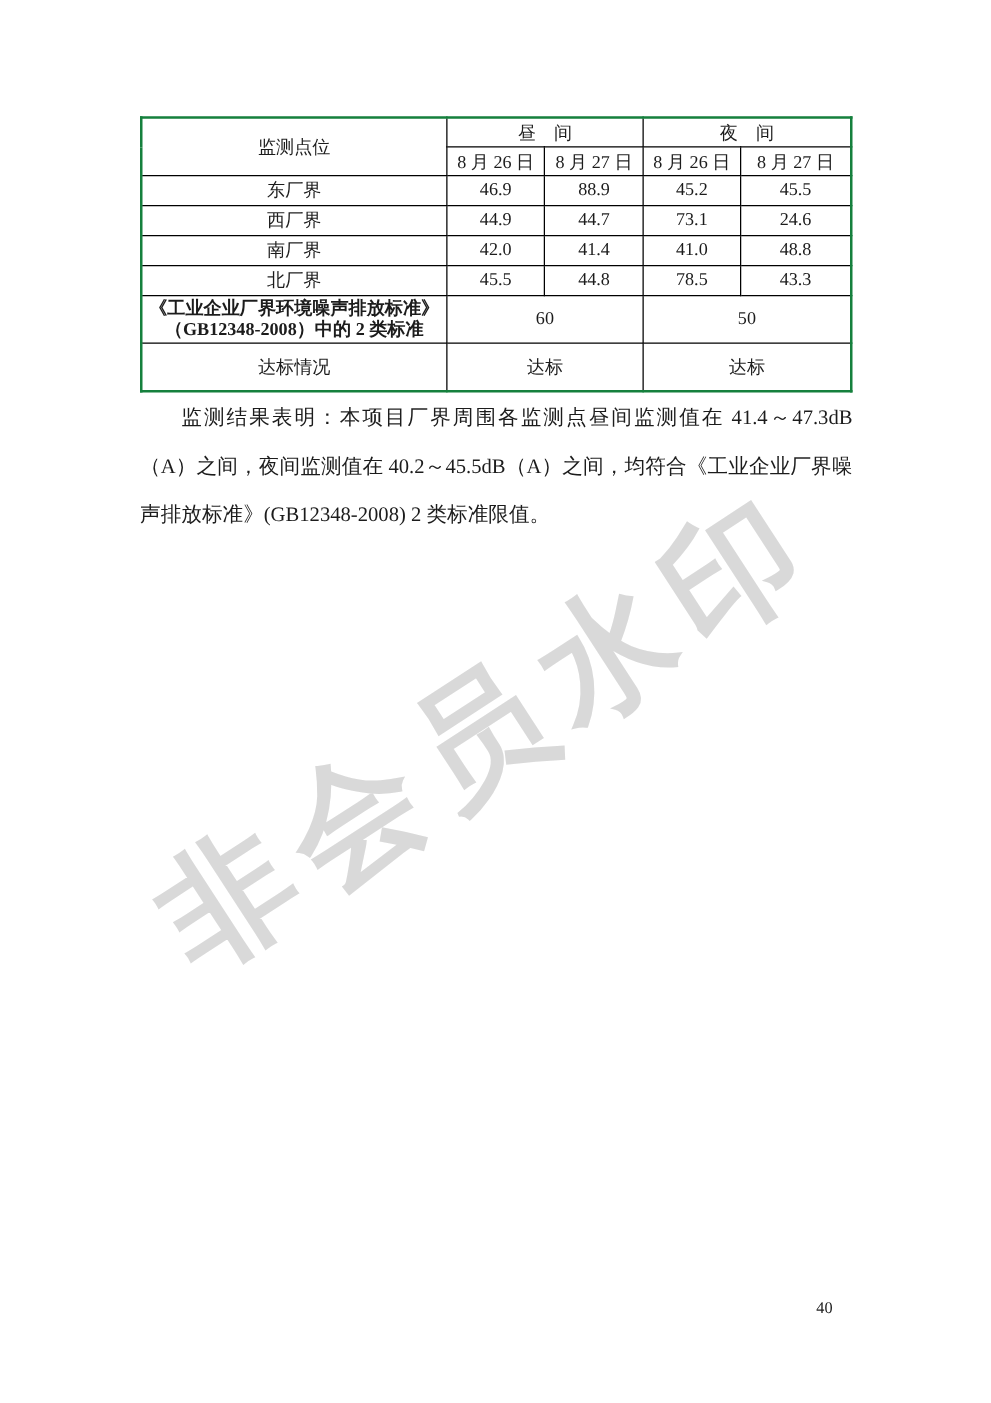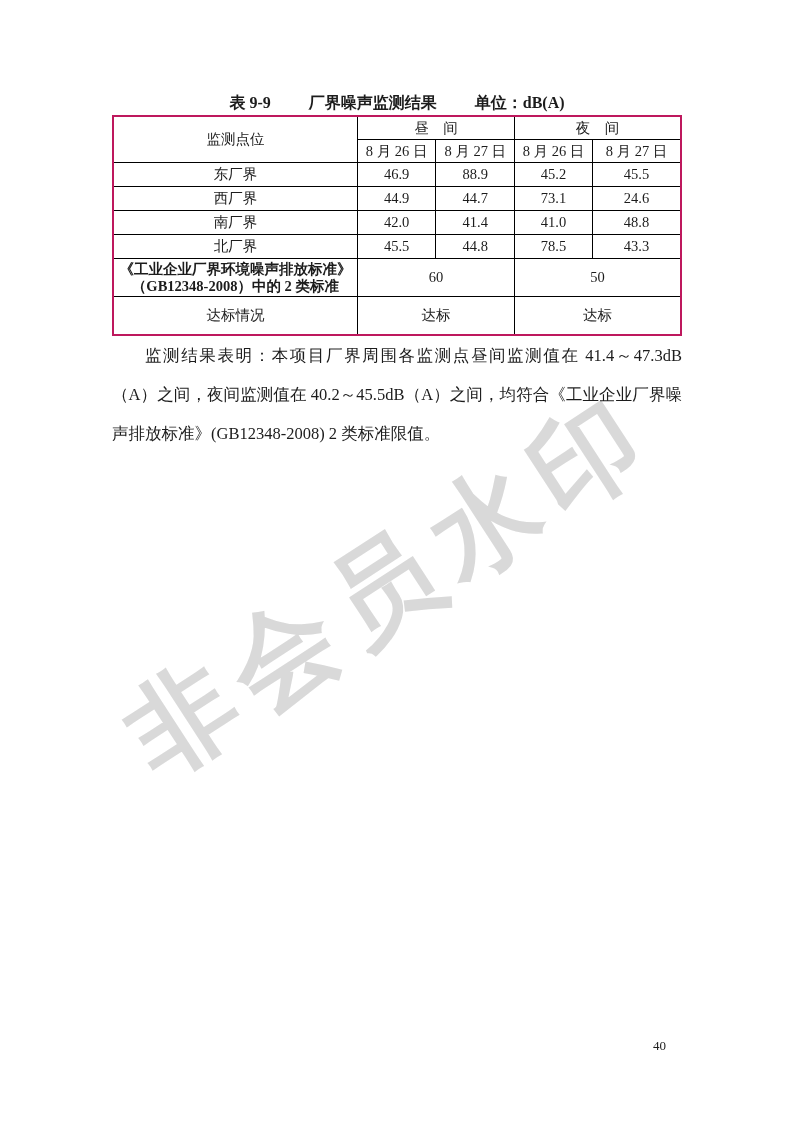--- a/index.html
+++ b/index.html
@@ -50,21 +50,21 @@
     gap: 38px;
     font-weight: bold;
     font-size: 16px;
     line-height: 20px;
     margin-bottom: 2px;
     white-space: nowrap;
   }
   table.noise {
     width: 100%;
     border-collapse: collapse;
-    border: 2px solid #be185d;
+    border: 2px solid #15803d;
     table-layout: fixed;
   }
   table.noise td {
     border: 1px solid #000;
     text-align: center;
     vertical-align: middle;
     font-size: 14.5px;
     padding: 0 2px;
     overflow: hidden;
     white-space: nowrap;
@@ -110,25 +110,20 @@
 </style>
 </head>
 <body>
 
 <div class="page">
 
   <div class="watermark">非会员水印</div>
 
   <div class="content">
 
-    <div class="caption">
-      <span>表 9-9</span>
-      <span>厂界噪声监测结果</span>
-      <span>单位：dB(A)</span>
-    </div>
 
     <table class="noise">
       <colgroup>
         <col style="width:43.0%">
         <col style="width:13.85%">
         <col style="width:13.85%">
         <col style="width:13.7%">
         <col style="width:15.6%">
       </colgroup>
       <tbody>

